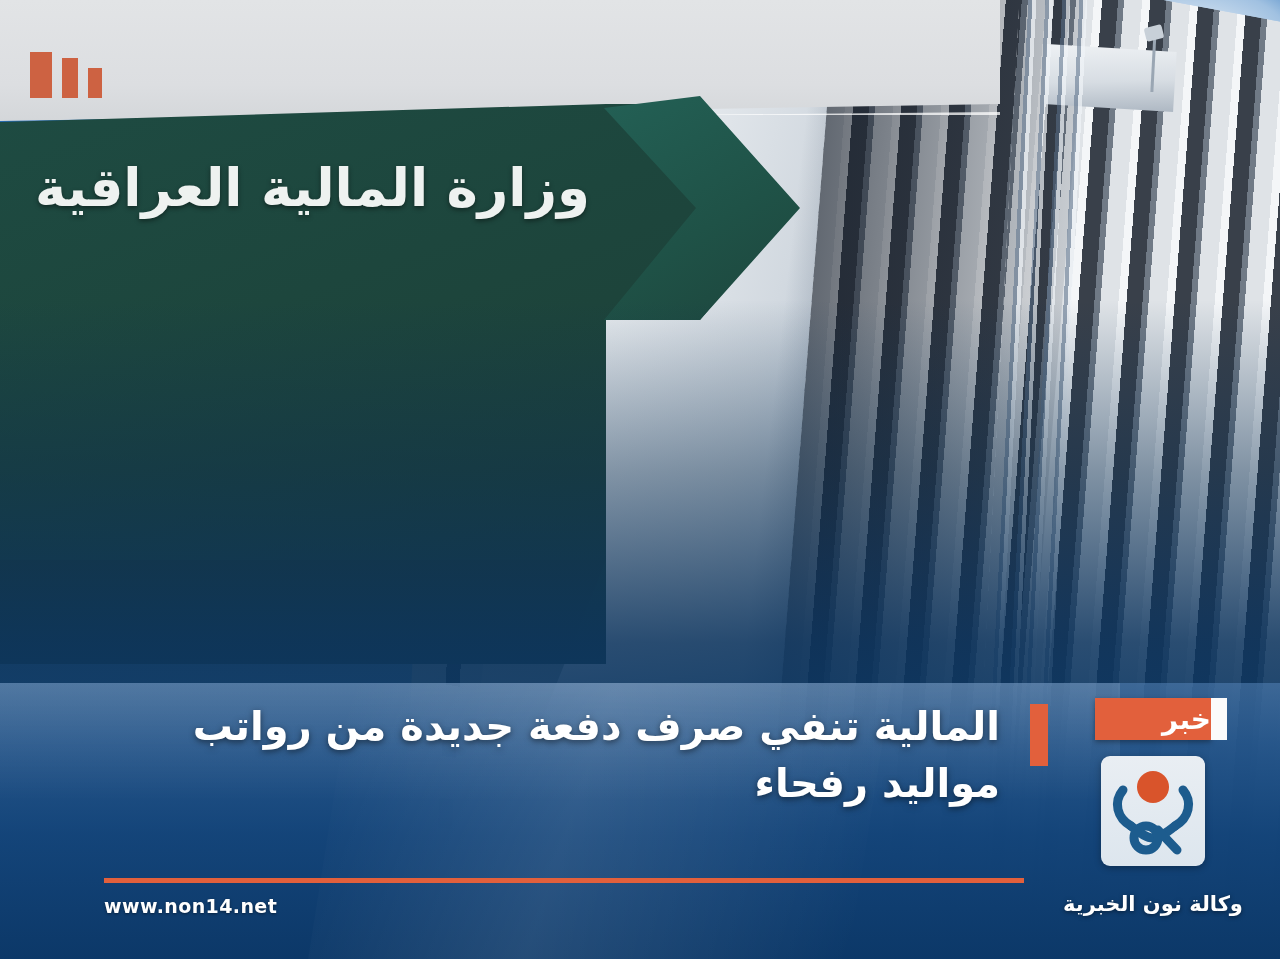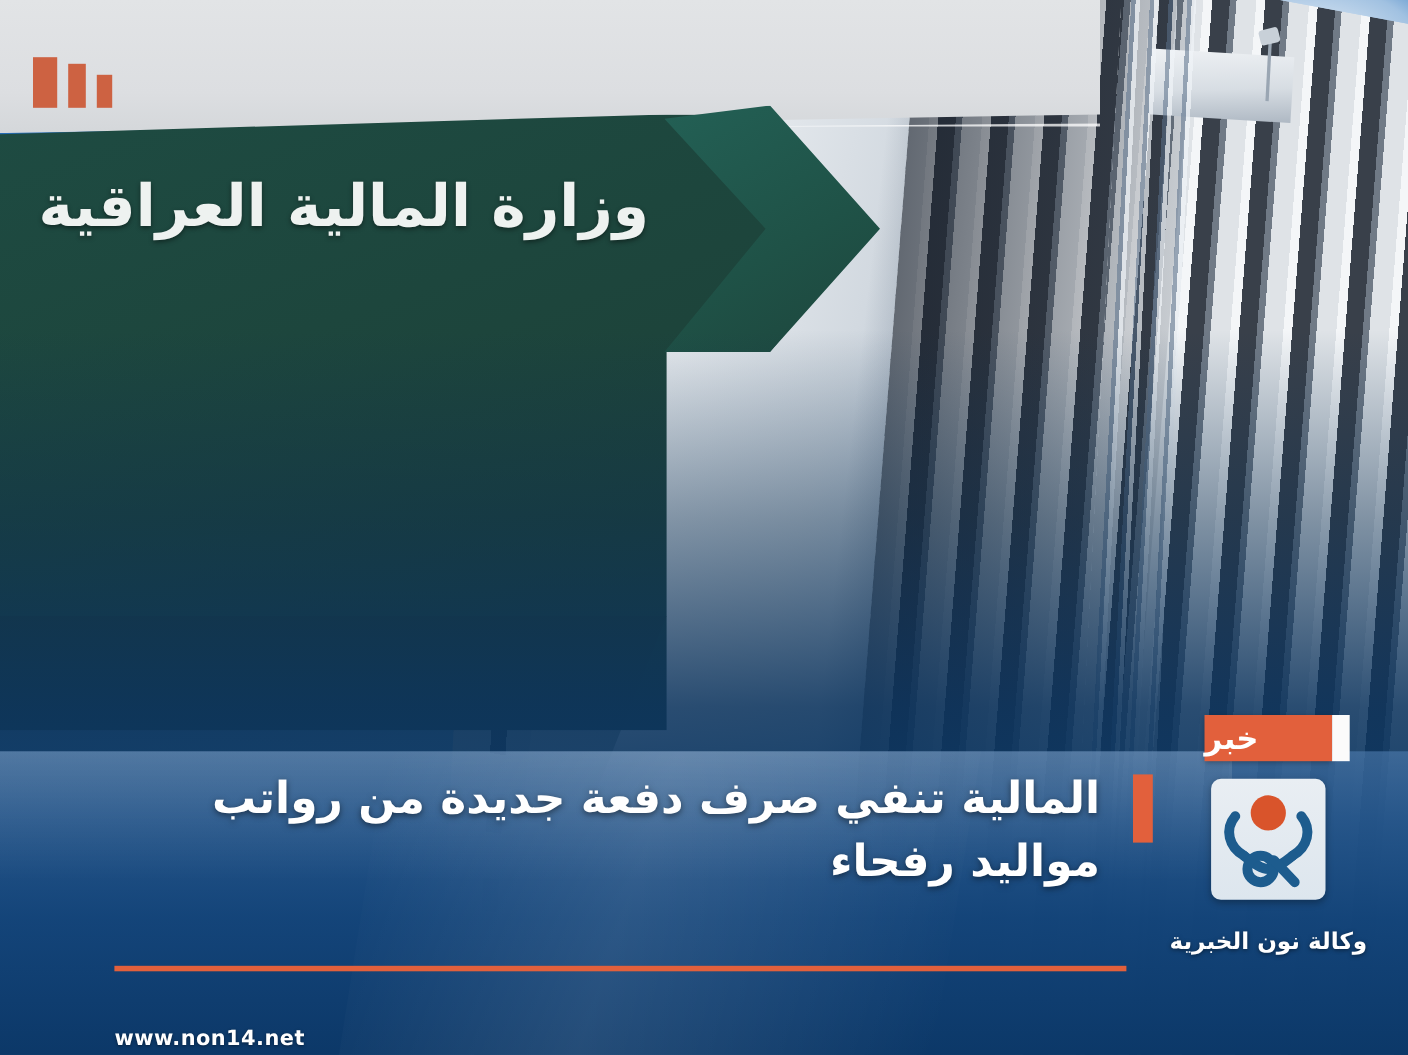--- a/index.html
+++ b/index.html
@@ -209,24 +209,25 @@
     direction:rtl; text-align:right;
     color:#ffffff; font-weight:700;
     font-size:40px; line-height:1.42;
     text-shadow:0 2px 6px rgba(0,0,0,.5);
     max-width:880px;
   }
 
   
   .brand { position:absolute; right:22px; top:650px; width:210px; text-align:center; }
   .news-badge {
-    position:relative; display:inline-flex; align-items:center; justify-content:flex-end;
+    position:relative; display:inline-flex; align-items:center; justify-content:flex-start;
     width:116px; height:42px; background:#e2603c;
     color:#fff; font-size:28px; font-weight:700; direction:rtl;
     box-shadow:0 2px 5px rgba(0,0,0,.35);
+    margin-top:48px;
   }
   .news-badge .tip {
     position:absolute; right:-16px; top:0; width:16px; height:42px; background:#fbfbfb;
   }
   .logo-box {
     width:104px; height:110px; margin:16px auto 0;
     background:linear-gradient(180deg,#e9eef3 0%,#dde6ee 100%);
     border-radius:9px; position:relative;
     box-shadow:0 2px 7px rgba(0,0,0,.3);
   }
@@ -240,21 +241,20 @@
   
   .rule {
     position:absolute; left:104px; top:878px; width:920px; height:5px;
     background:#e2603c;
   }
   .site {
     position:absolute; left:104px; top:895px;
     color:#ffffff; font-size:19px; font-weight:700;
     letter-spacing:.4px;
     text-shadow:0 1px 3px rgba(0,0,0,.45);
-    margin-top:38px;
   }
 </style>
 </head>
 <body>
 
 <div id="card">
 
   <div class="photo">
     <div class="sky"></div>
     <div class="tower">

